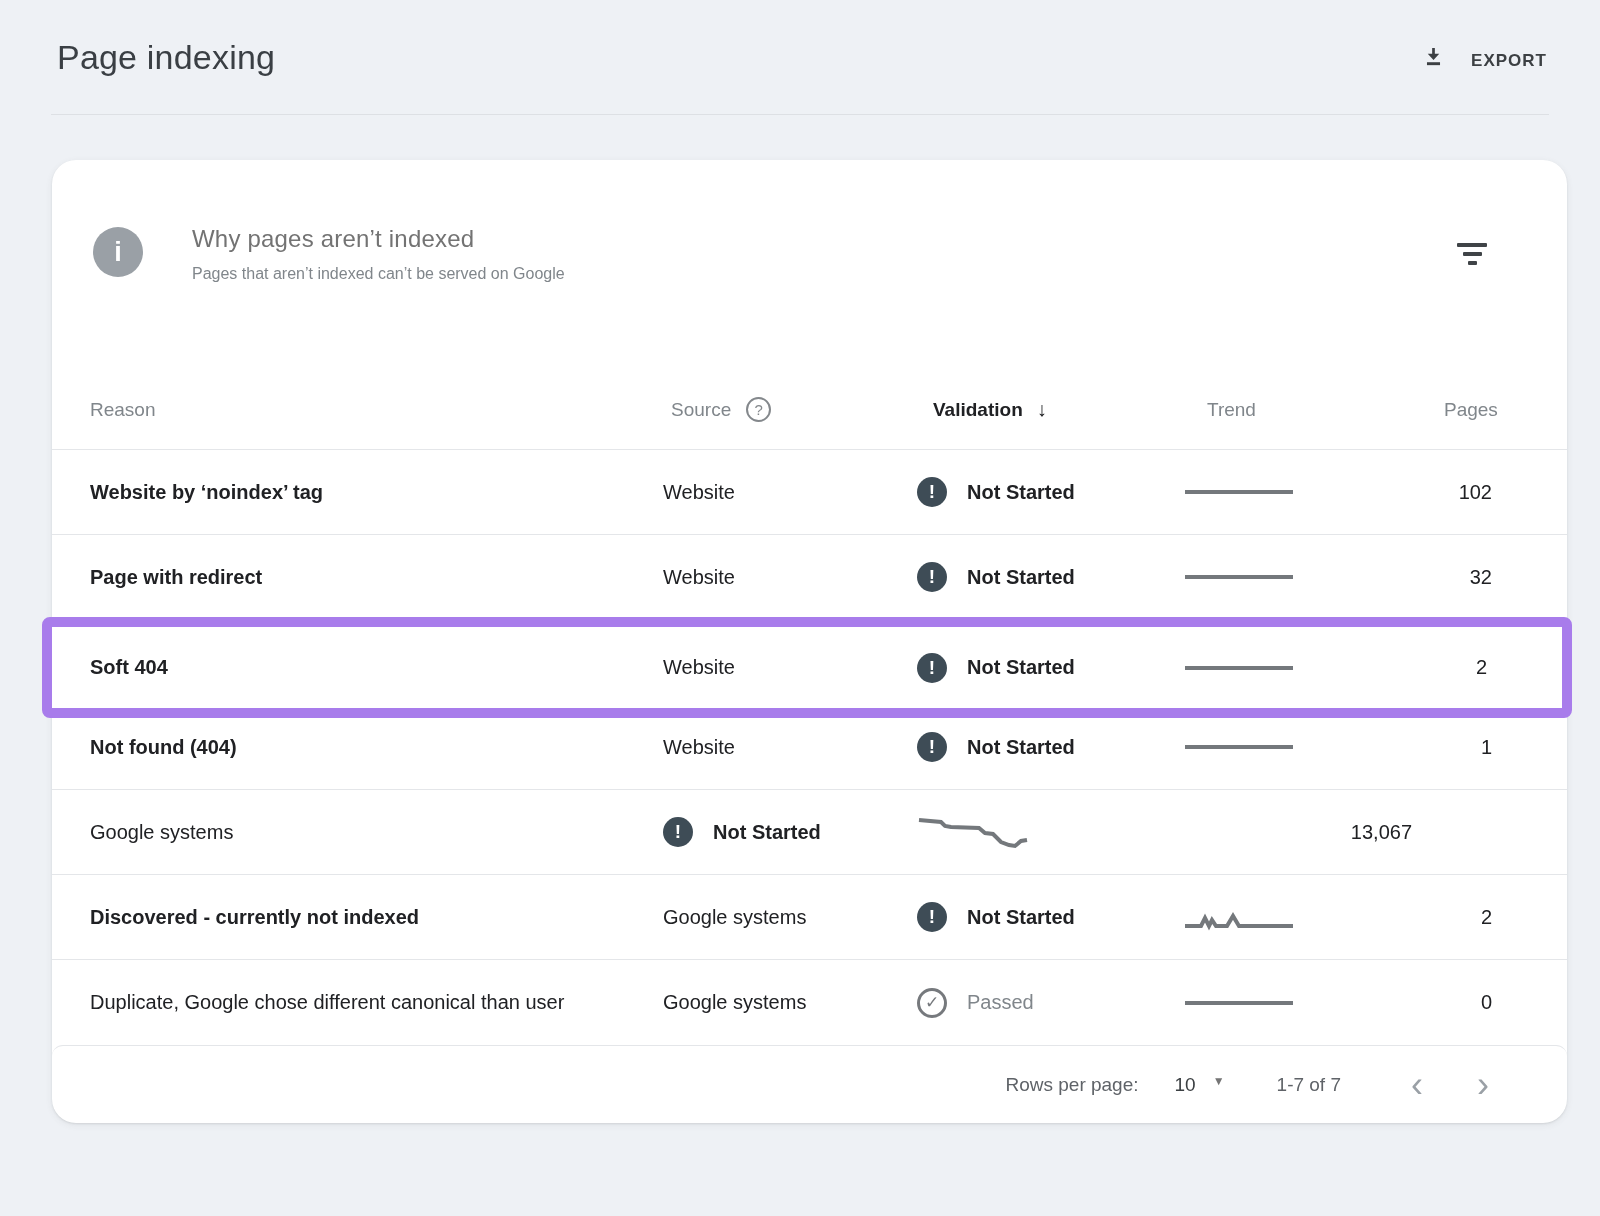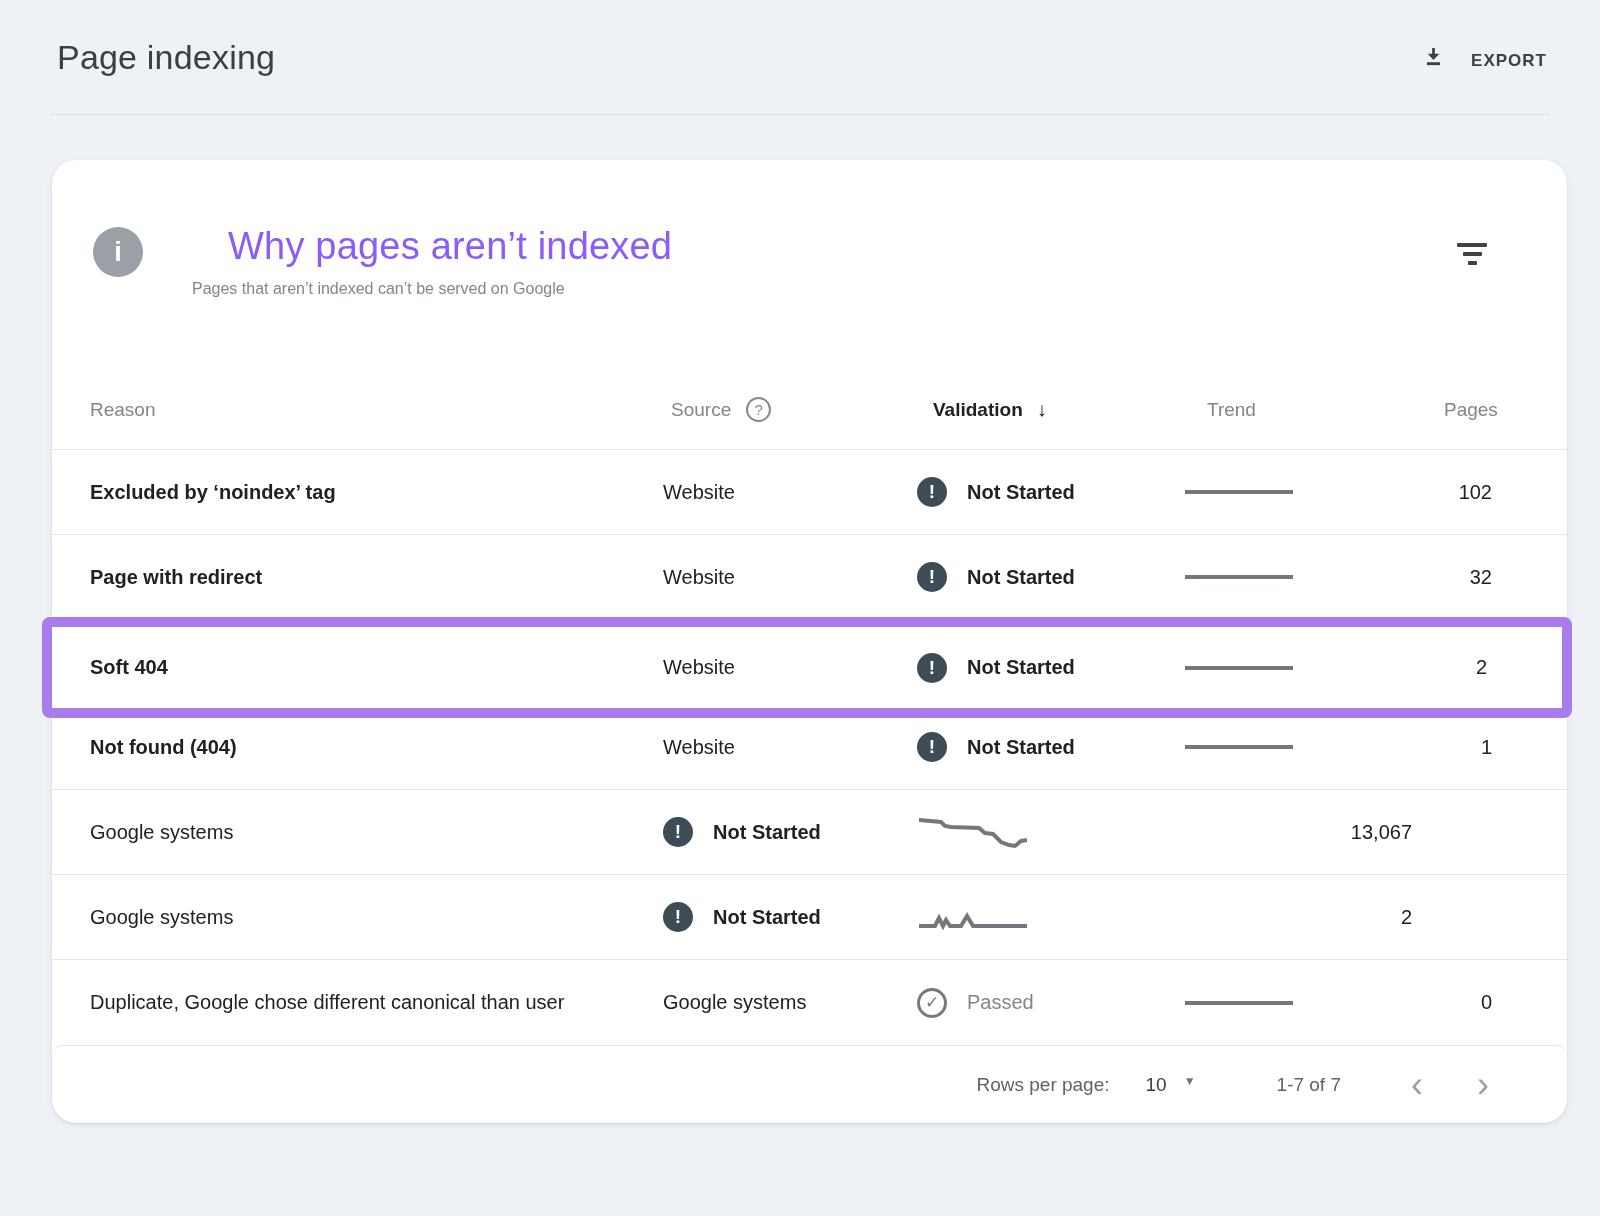--- a/index.html
+++ b/index.html
@@ -66,25 +66,24 @@
     margin-top:2px;
     border-radius:50%;
     background:#9aa0a6;
     color:#ffffff;
     font-size:27px;
     font-weight:700;
     display:flex; align-items:center; justify-content:center;
   }
   .titles { margin-left:49px; }
   .panel-title {
-    font-size:38px;
+    font-size:24px;
     font-weight:400;
-    color:#8b5cf6;
+    color:#737373;
     letter-spacing:0.2px;
-    margin-left:36px;
   }
   .panel-sub {
     margin-top:12px;
     font-size:16px;
     color:#80868b;
   }
   .filter-btn {
     position:absolute;
     right:79px; top:83px;
     width:32px; height:26px;
@@ -178,21 +177,21 @@
     color:#5f6368;
     border-radius:11px;
   }
   .rpp-btn {
     margin-left:36px;
     display:flex; align-items:flex-start;
     background:none; border:none; cursor:pointer;
     font-family:inherit; font-size:19px; color:#3c4043;
   }
   .rpp-tri { margin-left:17px; font-size:12px; color:#757575; }
-  .range { margin-left:81px; }
+  .range { margin-left:52px; }
   .chev {
     background:none; border:none; cursor:pointer;
     font-size:36px; line-height:1;
     color:#9aa0a6;
     font-family:inherit;
     padding:0 4px;
   }
   .chev-left { margin-left:66px; }
   .chev-right { margin-left:46px; }
 </style>
@@ -242,21 +241,21 @@
     <div class="th">
       <span>Trend</span>
     </div>
     <div class="th th-pages">
       <span>Pages</span>
     </div>
   </div>
 
   <div class="tbody">
       <div class="trow grid-cols">
-        <div class="cell reason">Excluded by ‘noindex’ tag</div>
+        <div class="cell reason">Website by ‘noindex’ tag</div>
         <div class="cell source">Website</div>
         <div class="cell validation">
           <span class="vicon not-started">!</span>
           <span class="vlabel">Not Started</span>
         </div>
         <div class="cell trend">
           <svg viewBox="0 0 112 44" width="112" height="44">
             <polyline points="2,22 110,22" fill="none" stroke="#74787c" stroke-width="4"></polyline>
           </svg>
         </div>
@@ -311,20 +310,21 @@
           <span class="vlabel">Not Started</span>
         </div>
         <div class="cell trend">
           <svg viewBox="0 0 112 44" width="112" height="44">
             <polyline points="2,10 24,12 28,16 34,17 62,18 68,23 76,24 84,32 92,35 98,36 104,31 110,30" fill="none" stroke="#74787c" stroke-width="4"></polyline>
           </svg>
         </div>
         <div class="cell pages">13,067</div>
       </div>
       <div class="trow grid-cols">
+        <div class="cell reason">Discovered - currently not indexed</div>
         <div class="cell source">Google systems</div>
         <div class="cell validation">
           <span class="vicon not-started">!</span>
           <span class="vlabel">Not Started</span>
         </div>
         <div class="cell trend">
           <svg viewBox="0 0 112 44" width="112" height="44">
             <polyline points="2,31 18,31 22,23 26,31 29,25 33,31 44,31 50,21 56,31 110,31" fill="none" stroke="#74787c" stroke-width="4"></polyline>
           </svg>
         </div>

